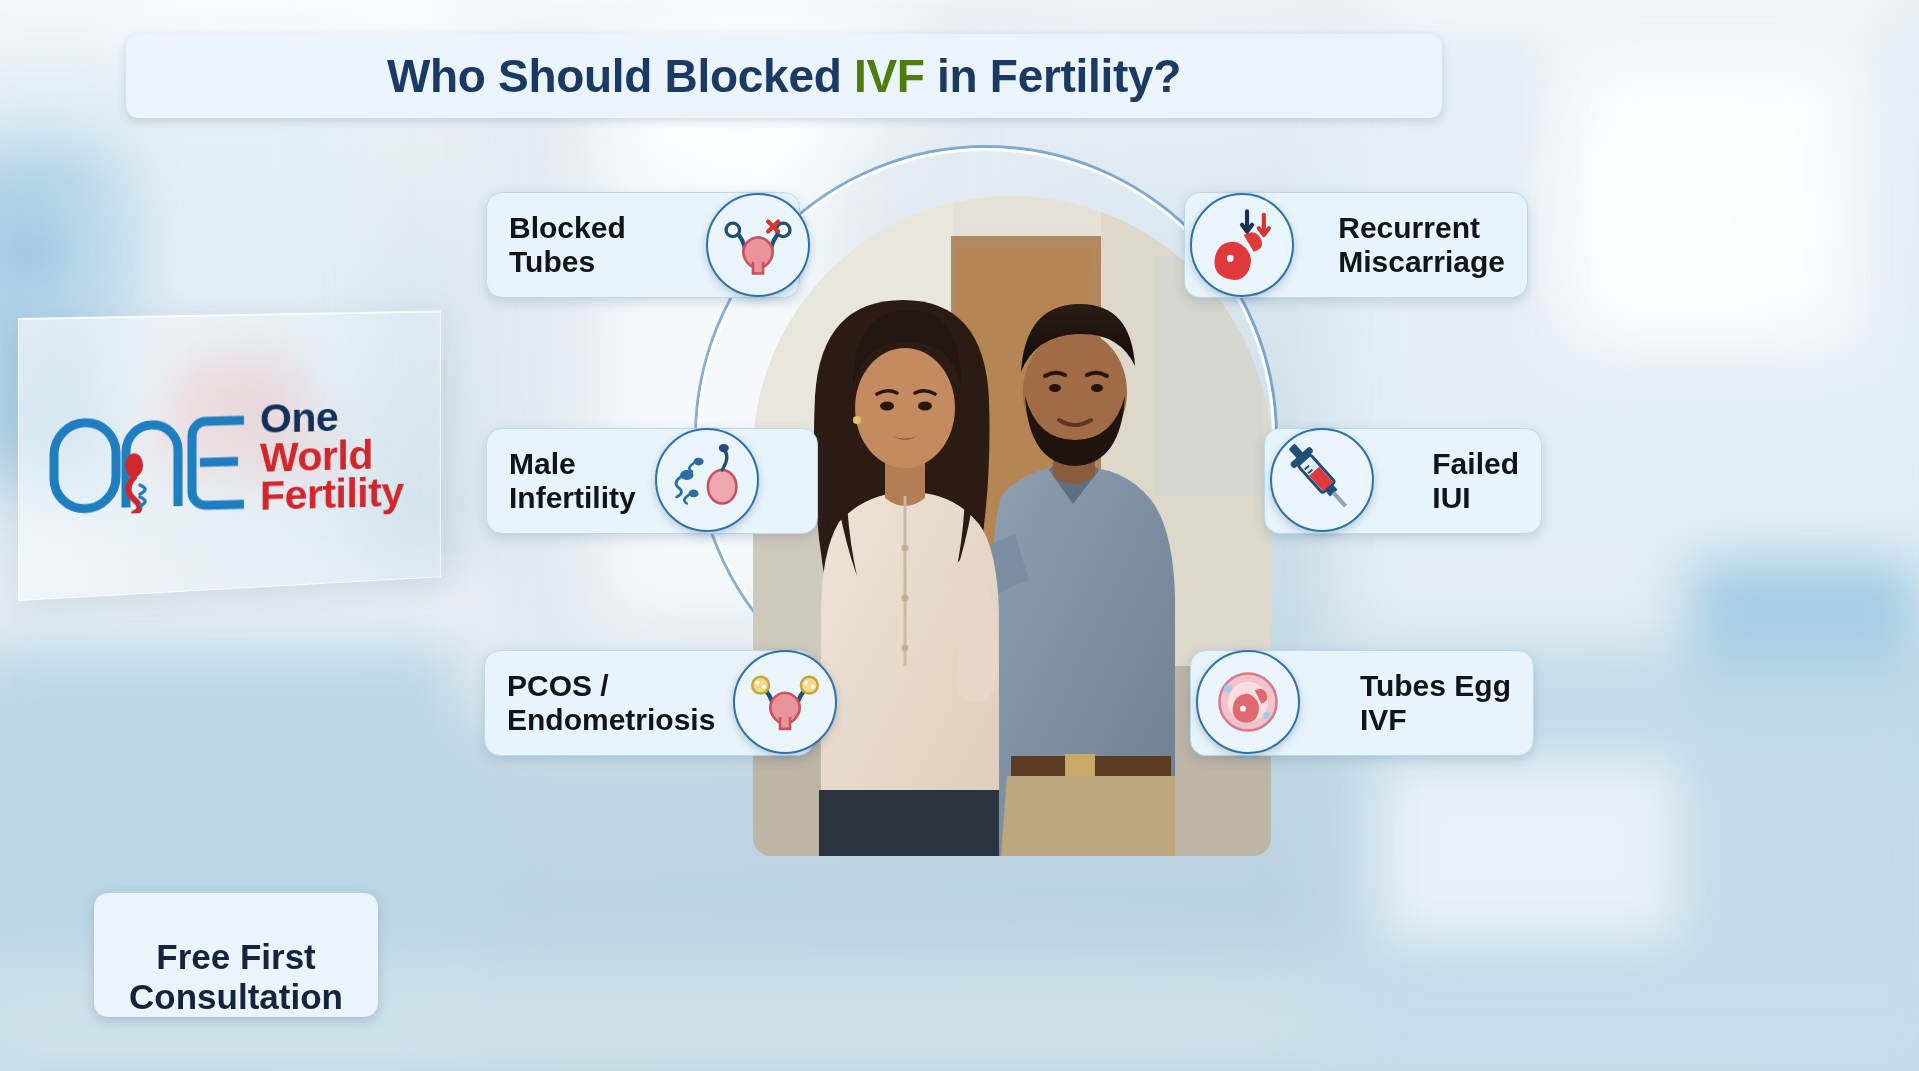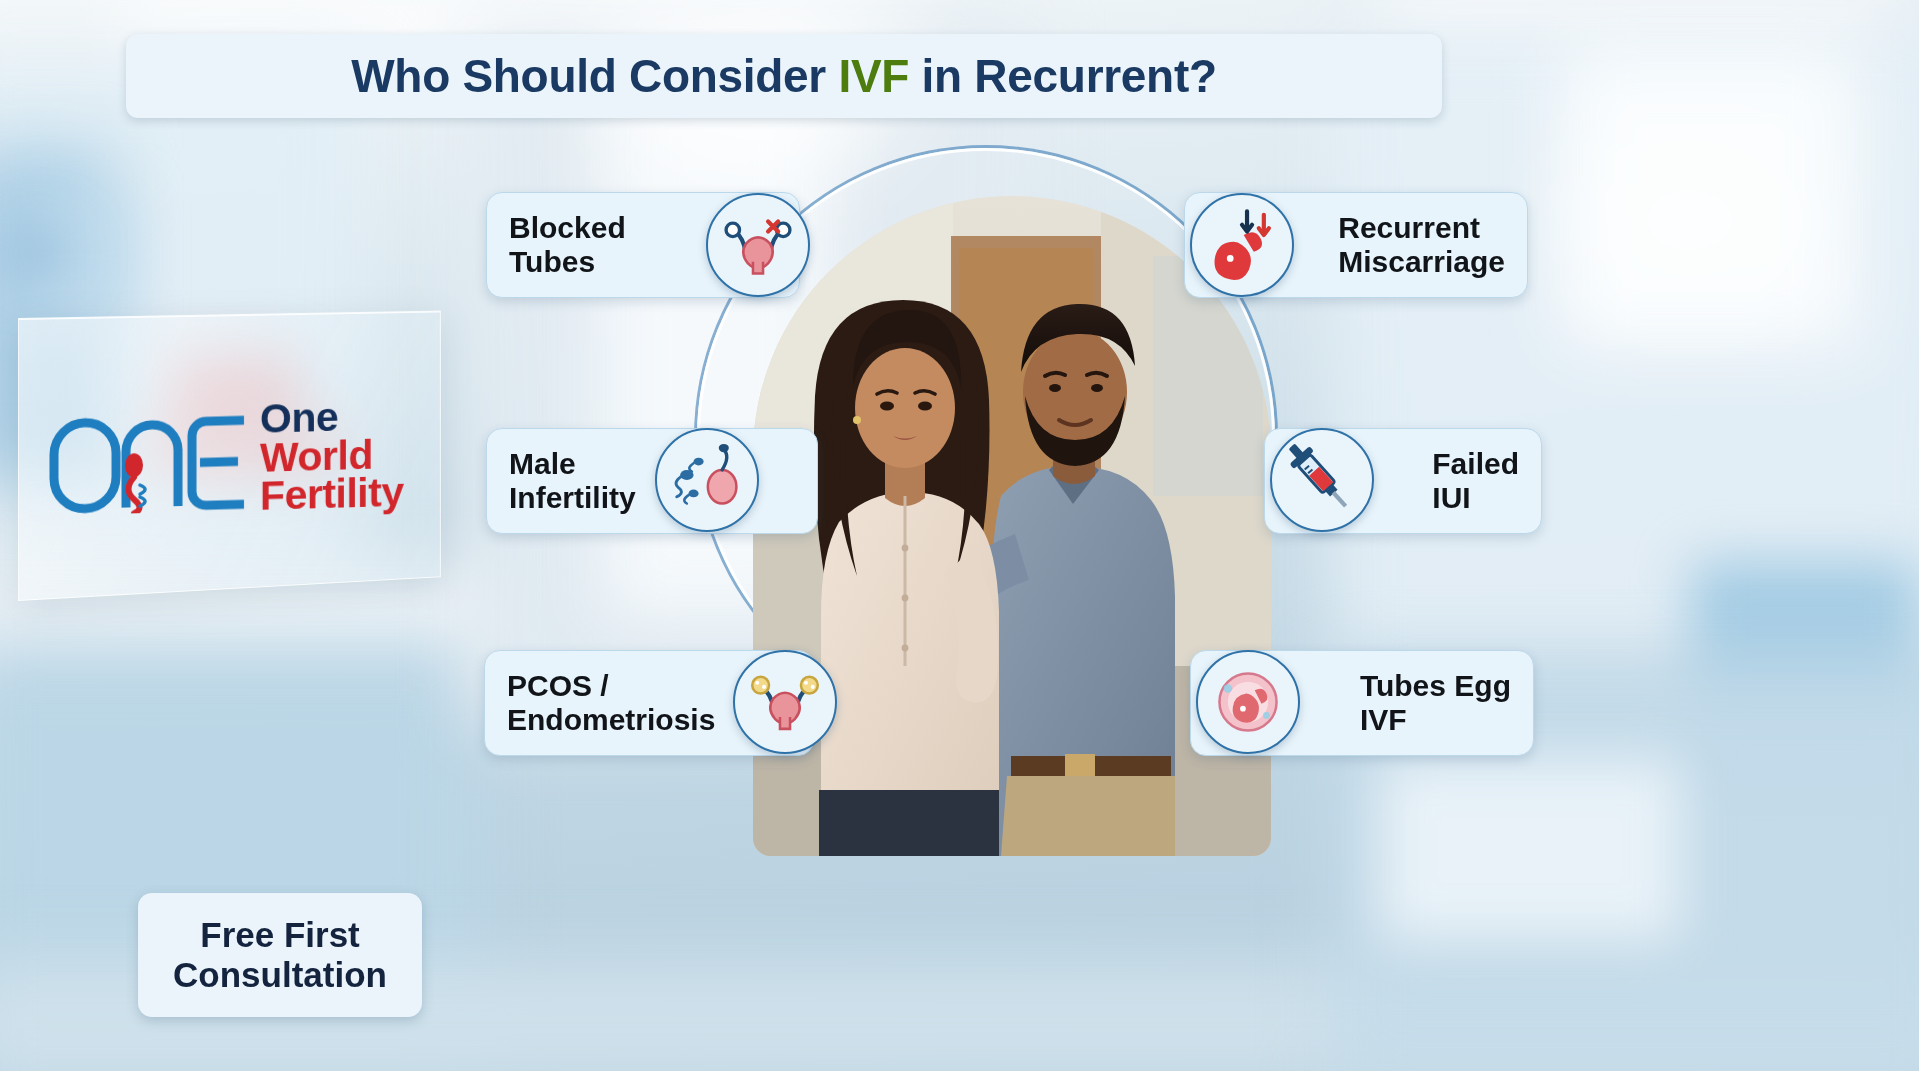--- a/index.html
+++ b/index.html
@@ -92,21 +92,21 @@
     box-shadow:0 3px 9px rgba(50,90,125,.28);
     display:flex; align-items:center; justify-content:center;
     overflow:hidden;
   }
 
   
   #cta{
     position:absolute; left:94px; top:893px; width:284px; height:124px;
     background:#eaf4fa; border-radius:14px;
     box-shadow:0 4px 12px rgba(60,95,125,.25);
-    display:flex; align-items:center; justify-content:center; text-align:center;margin-left:44px;
+    display:flex; align-items:flex-end; justify-content:center; text-align:center;
   }
   #cta .t{ font-size:35px; font-weight:700; color:#14243f; line-height:1.14; white-space:pre-line; }
 </style>
 </head>
 <body>
 
 <div id="bg">
   <div class="bg-base"></div>
 
   <div class="bg-rect" style="left:120px; top:-10px; width:560px; height:70px; background:rgba(255,255,255,.85);"></div>
@@ -153,21 +153,21 @@
     <path d="M92 80 q10 4 0 9 M92 92 q10 4 0 9" fill="none" stroke="#1f7ec0" stroke-width="3.5" stroke-linecap="round"></path>
   </svg>
   <div class="words">
     <span class="w-one">One</span>
     <span class="w-world">World</span>
     <span class="w-fert">Fertility</span>
   </div>
 </div>
 
 <div id="title-banner">
-  <div id="title-text"><span>Who Should Consider </span><span class="hl">IVF</span><span> in Recurrent?</span></div>
+  <div id="title-text"><span>Who Should Blocked </span><span class="hl">IVF</span><span> in Fertility?</span></div>
 </div>
 
 <div id="ring-outer"></div>
 
 <div id="photo-wrap">
   <svg id="photo" viewBox="0 0 518 660" preserveAspectRatio="xMidYMid slice">
     <defs>
       <linearGradient id="roomG" x1="0" y1="0" x2="0" y2="1">
         <stop offset="0%" stop-color="#e6e2d8"></stop>
           <stop offset="55%" stop-color="#d9d3c6"></stop>

